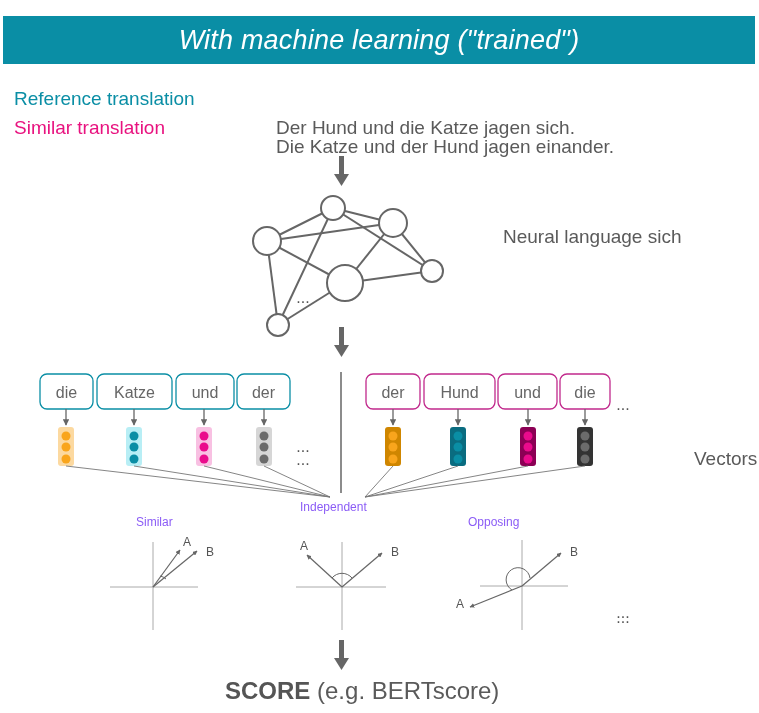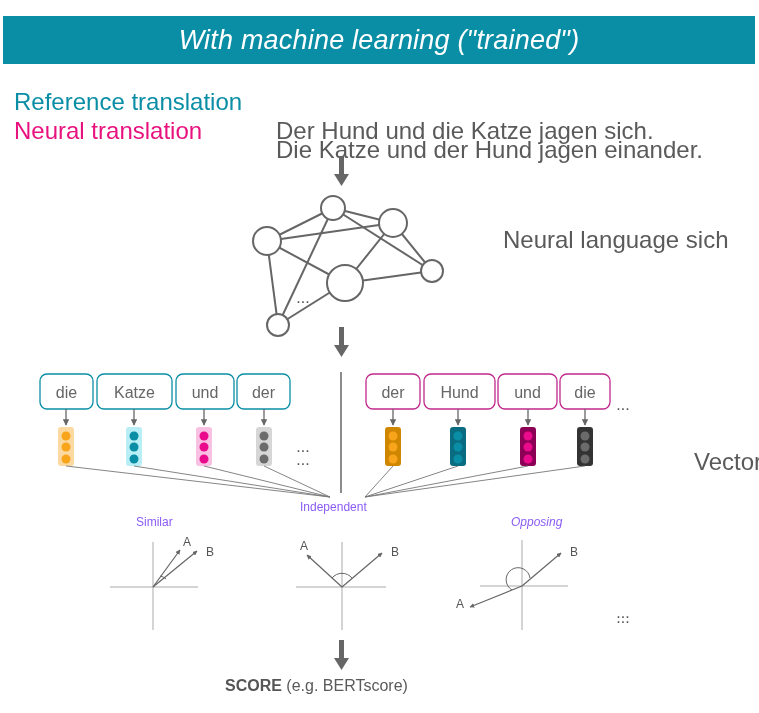--- a/index.html
+++ b/index.html
@@ -1,36 +1,36 @@
 <!DOCTYPE html>
 <html><head>
 <meta charset="utf-8">
 <style>
   html, body { margin:0; padding:0; background:#ffffff; }
   body { width:759px; height:713px; position:relative; overflow:hidden;
          font-family:"Liberation Sans", sans-serif; color:#555; }
   .banner { position:absolute; left:3px; top:16px; width:752px; height:48px;
             background:#0a8ea5; color:#fff; text-align:center; line-height:48px;
             font-size:27px; font-style:italic; font-weight:300; letter-spacing:0.2px; }
-  .txt { position:absolute; white-space:nowrap; font-size:24px; color:#5a5a5a; }
+  .txt { position:absolute; white-space:nowrap; font-size:19px; color:#5a5a5a; }
   .ref { color:#0a8ea5; }
   .mt { color:#e8127f; }
   svg.diagram { position:absolute; left:0; top:0; width:759px; height:713px; }
   .small { font-size:12px; color:#8b5cf6; }
-  .score { font-size:16px; color:#5a5a5a; }
+  .score { font-size:24px; color:#5a5a5a; }
   .score b { font-weight:bold; color:#555; }
 </style>
 </head>
 <body>
 
 <div class="banner">With machine learning ("trained")</div>
 
 <div class="txt ref" style="left:14px; top:88px;">Reference translation</div>
 <div class="txt" style="left:276px; top:88px;margin-top:48px;">Die Katze und der Hund jagen einander.</div>
-<div class="txt mt" style="left:14px; top:117px;">Neural translation</div>
+<div class="txt mt" style="left:14px; top:117px;">Similar translation</div>
 <div class="txt" style="left:276px; top:117px;">Der Hund und die Katze jagen sich.</div>
 
 <div class="txt" style="left:503px; top:226px;">Neural language sich</div>
 <div class="txt" style="left:694px; top:448px;">Vectors</div>
 
 <svg class="diagram" viewBox="0 0 759 713">
   <defs>
     <marker id="ah" viewBox="0 0 10 10" refX="9" refY="5" markerWidth="5" markerHeight="5" orient="auto">
       <path d="M0,0 L10,5 L0,10 z" fill="#666"></path>
     </marker>
@@ -167,15 +167,15 @@
       <line x1="522" y1="586" x2="470" y2="607" stroke="#666" stroke-width="1.2" marker-end="url(#ahs)"></line>
       <line x1="522" y1="586" x2="561" y2="553" stroke="#666" stroke-width="1.2" marker-end="url(#ahs)"></line>
       <path d="M512,590 A12,12 0 1,1 530,578" stroke="#666" stroke-width="1"></path>
       <text x="456" y="608" font-size="12" fill="#555" stroke="none">A</text>
       <text x="570" y="556" font-size="12" fill="#555" stroke="none">B</text>
     </g>
 </svg>
 
 <div class="txt small" style="left:136px; top:515px;">Similar</div>
 <div class="txt small" style="left:300px; top:500px;">Independent</div>
-<div class="txt small" style="left:511px; top:515px;font-style:italic;">Opposing</div>
+<div class="txt small" style="left:468px; top:515px;">Opposing</div>
 
 <div class="txt score" style="left:225px; top:677px;"><b>SCORE</b><span> (e.g. BERTscore)</span></div>
 
 </body></html>

